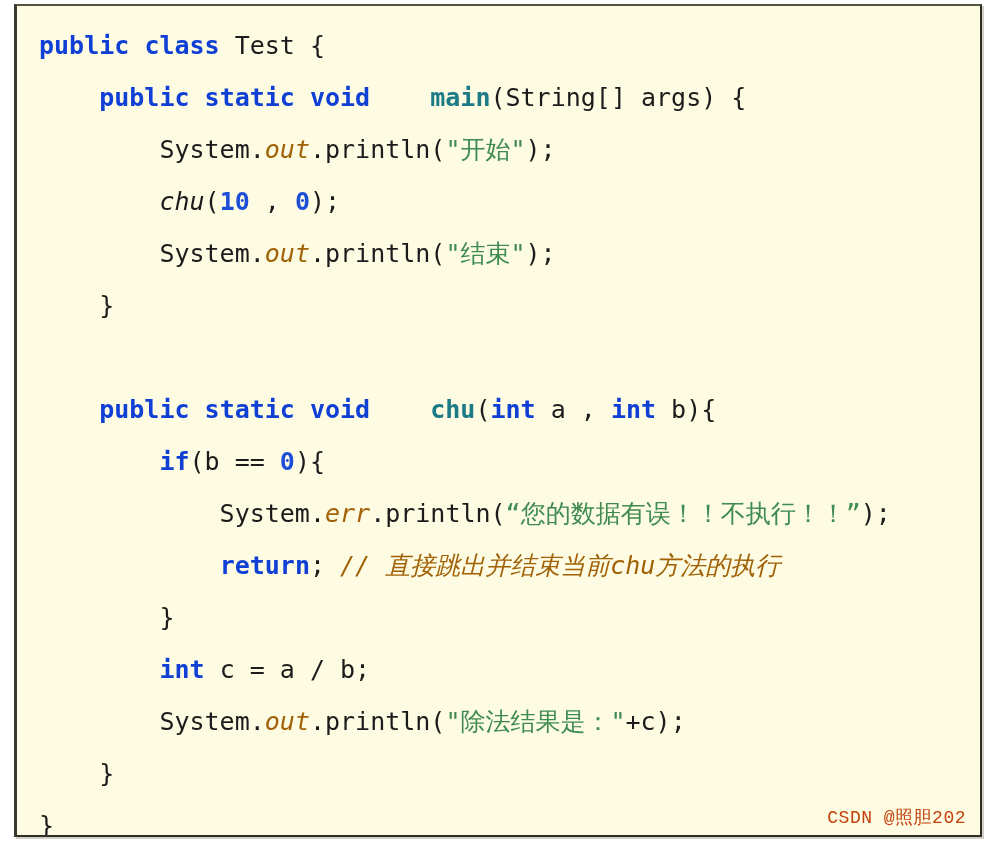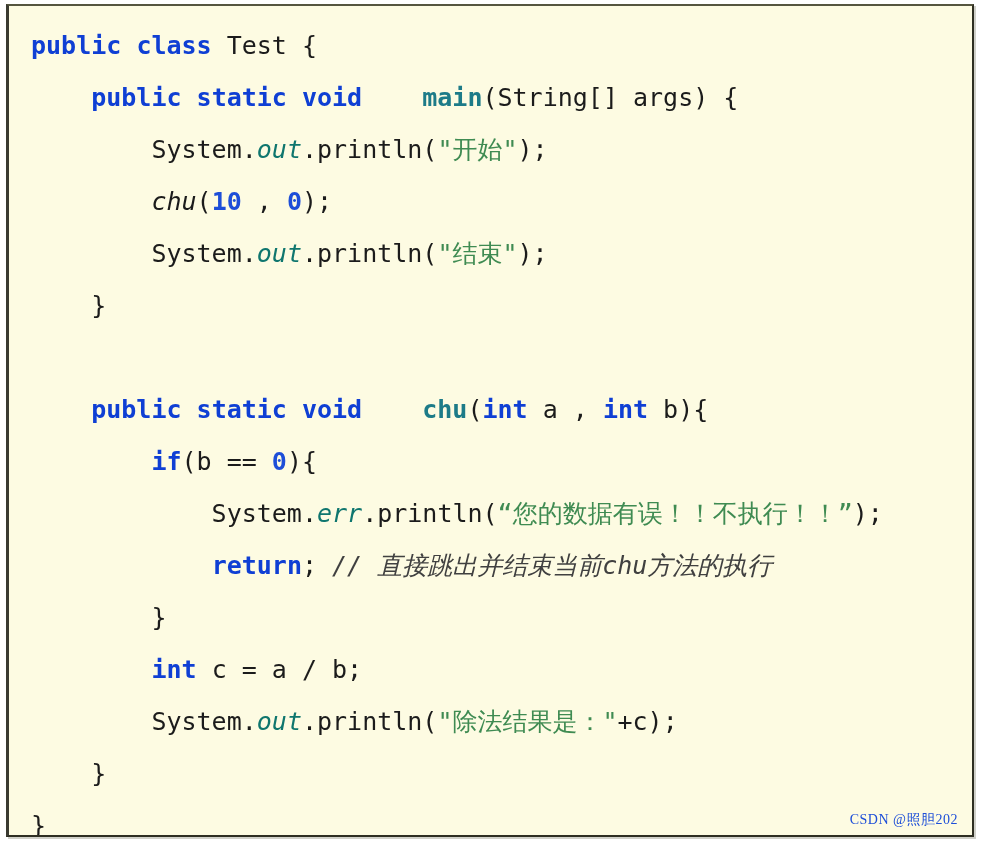--- a/index.html
+++ b/index.html
@@ -9,21 +9,21 @@
   }
   body {
     width: 1001px;
     height: 857px;
     font-family: "DejaVu Sans Mono", monospace;
     overflow: hidden;
   }
 
   #code-panel {
     position: absolute;
-    left: 6px;
+    left: 14px;
     top: 4px;
     width: 968px;
     height: 833px;
     background: #fdfbe2;
     border-left: 3px solid #3a3a30;
     border-top: 2px solid #55553f;
     border-right: 2px solid #2e2e22;
     border-bottom: 2px solid #2e2e22;
     box-sizing: border-box;
     box-shadow: 2px 2px 0 rgba(120,120,100,0.35);
@@ -43,33 +43,33 @@
     height: 52px;
     white-space: pre;
     padding-left: 22px;
   }
   .line.blank { height: 52px; }
 
   
   .kw       { color: #0f3fd4; font-weight: bold; }
   .plain    { color: #1b1b1b; }
   .method   { color: #1d7b88; font-weight: bold; margin-left: 45px; }
-  .field    { color: #0f766e; font-style: italic; }
+  .field    { color: #a16207; font-style: italic; }
   .callita  { color: #1b1b1b; font-style: italic; }
   .str      { color: #3f8b52; }
   .num      { color: #1d4ed8; font-weight: bold; }
-  .comment  { color: #404040; font-style: italic; margin-top: 46px; }
+  .comment  { color: #a16207; font-style: italic; margin-top: 46px; }
 
   .watermark {
     position: absolute;
     right: 14px;
     bottom: 6px;
-    font-family: Liberation Serif, serif;
-    font-size: 14px;
-    color: #1d4ed8;
+    font-family: Liberation Mono, monospace;
+    font-size: 18px;
+    color: #c2410c;
     letter-spacing: 0.5px;
     user-select: none;
   }
 </style>
 </head>
 <body>
 
 <div id="code-panel">
   <div class="code-body" id="code-block"><div class="line"><span class="kw">public</span><span class="plain"> </span><span class="kw">class</span><span class="plain"> Test {</span></div><div class="line"><span class="plain">    </span><span class="kw">public</span><span class="plain"> </span><span class="kw">static</span><span class="plain"> </span><span class="kw">void</span><span class="plain"> </span><span class="method">main</span><span class="plain">(String[] args) {</span></div><div class="line"><span class="plain">        System.</span><span class="field">out</span><span class="plain">.println(</span><span class="str">"开始"</span><span class="plain">);</span></div><div class="line"><span class="plain">        </span><span class="callita">chu</span><span class="plain">(</span><span class="num">10</span><span class="plain"> , </span><span class="num">0</span><span class="plain">);</span></div><div class="line"><span class="plain">        System.</span><span class="field">out</span><span class="plain">.println(</span><span class="str">"结束"</span><span class="plain">);</span></div><div class="line"><span class="plain">    }</span></div><div class="line blank">&nbsp;</div><div class="line"><span class="plain">    </span><span class="kw">public</span><span class="plain"> </span><span class="kw">static</span><span class="plain"> </span><span class="kw">void</span><span class="plain"> </span><span class="method">chu</span><span class="plain">(</span><span class="kw">int</span><span class="plain"> a , </span><span class="kw">int</span><span class="plain"> b){</span></div><div class="line"><span class="plain">        </span><span class="kw">if</span><span class="plain">(b == </span><span class="num">0</span><span class="plain">){</span></div><div class="line"><span class="plain">            System.</span><span class="field">err</span><span class="plain">.println(</span><span class="str">“您的数据有误！！不执行！！”</span><span class="plain">);</span></div><div class="line"><span class="plain">            </span><span class="kw">return</span><span class="plain">;</span><span class="comment"> // 直接跳出并结束当前chu方法的执行</span></div><div class="line"><span class="plain">        }</span></div><div class="line"><span class="plain">        </span><span class="kw">int</span><span class="plain"> c = a / b;</span></div><div class="line"><span class="plain">        System.</span><span class="field">out</span><span class="plain">.println(</span><span class="str">"除法结果是："</span><span class="plain">+c);</span></div><div class="line"><span class="plain">    }</span></div><div class="line"><span class="plain">}</span></div></div>
   <div class="watermark">CSDN @照胆202</div>

